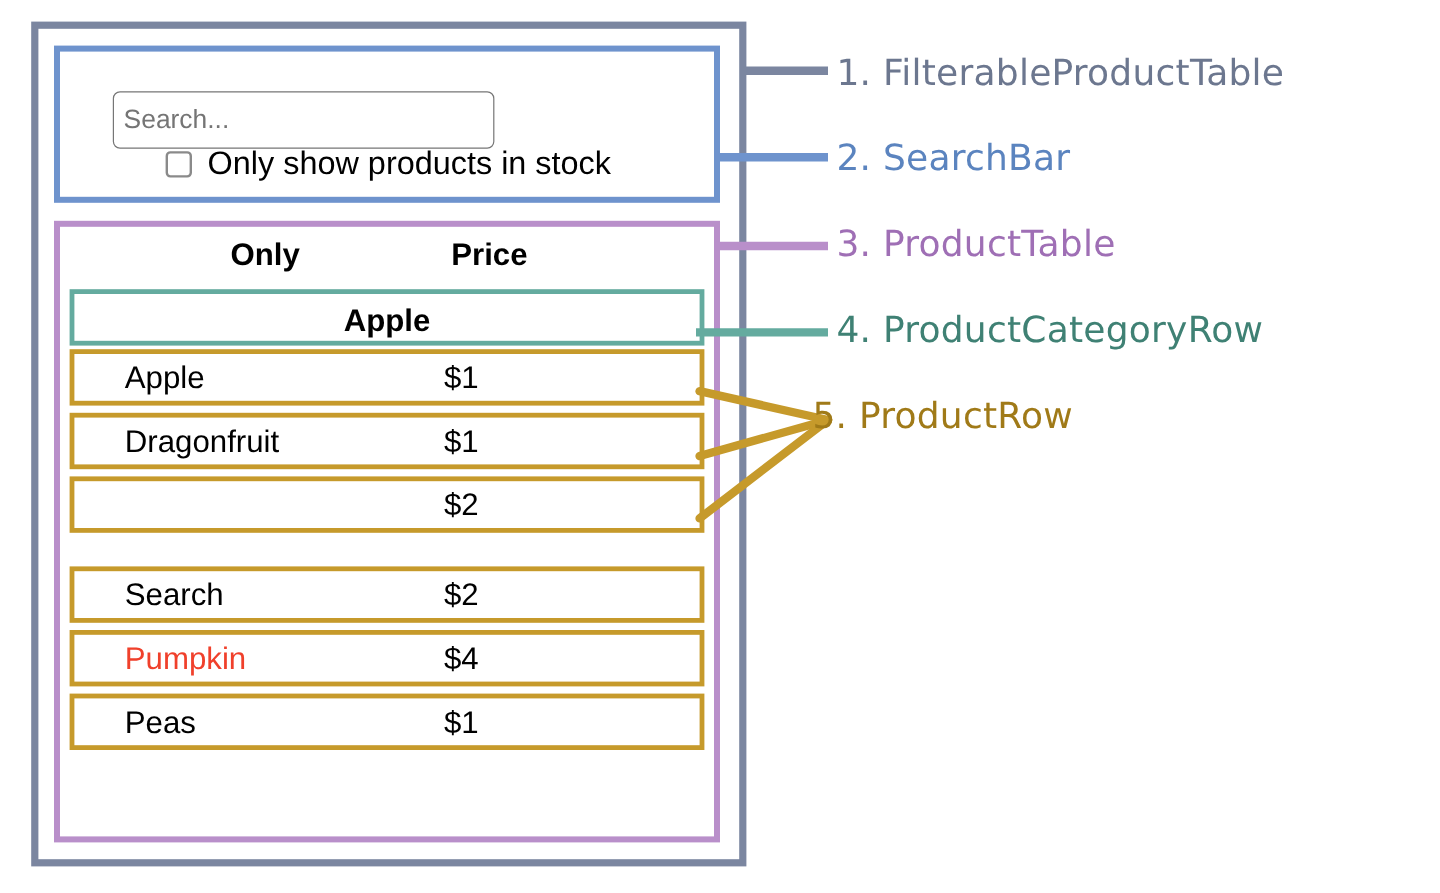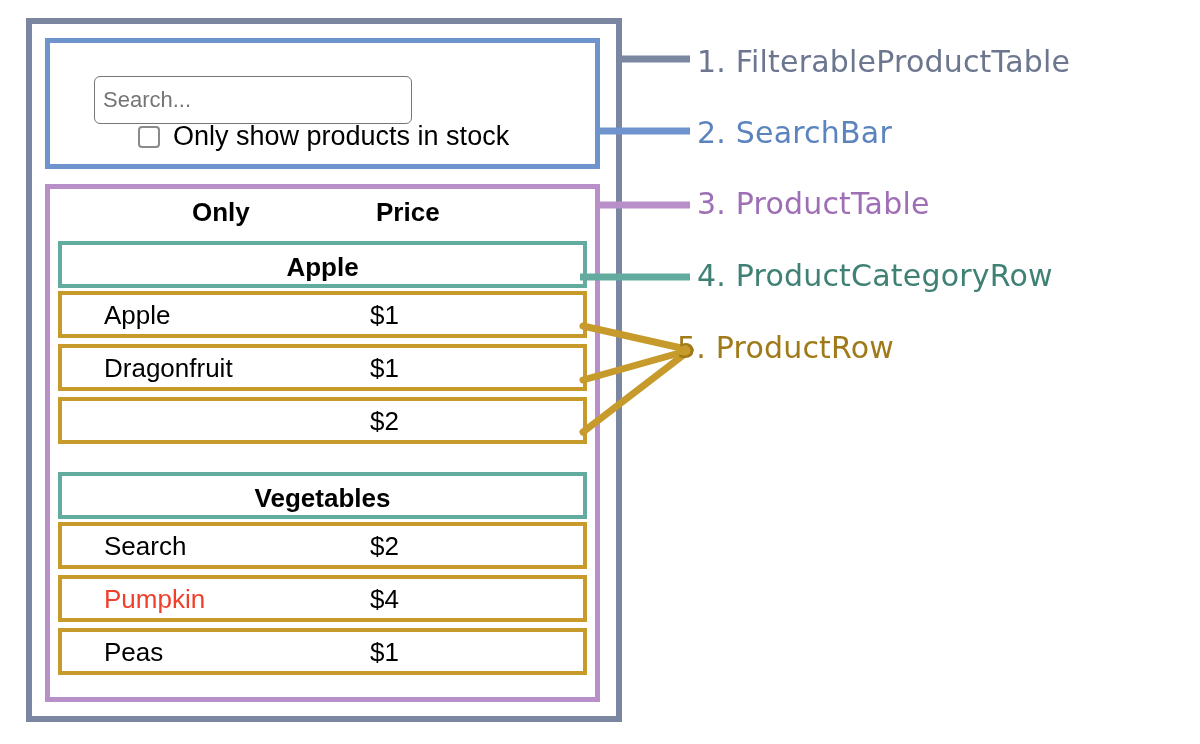--- a/index.html
+++ b/index.html
@@ -223,23 +223,20 @@
       <span class="cell name">Dragonfruit</span>
       <span class="cell price">$1</span>
     </div>
 
     <div class="product-row">
       <span class="cell price">$2</span>
     </div>
 
     <div class="row-gap"></div>
 
-    <div class="category-row">
-      <span class="cat-label">Vegetables</span>
-    </div>
 
     <div class="product-row">
       <span class="cell name">Search</span>
       <span class="cell price">$2</span>
     </div>
 
     <div class="product-row">
       <span class="cell name out-of-stock">Pumpkin</span>
       <span class="cell price">$4</span>
     </div>

